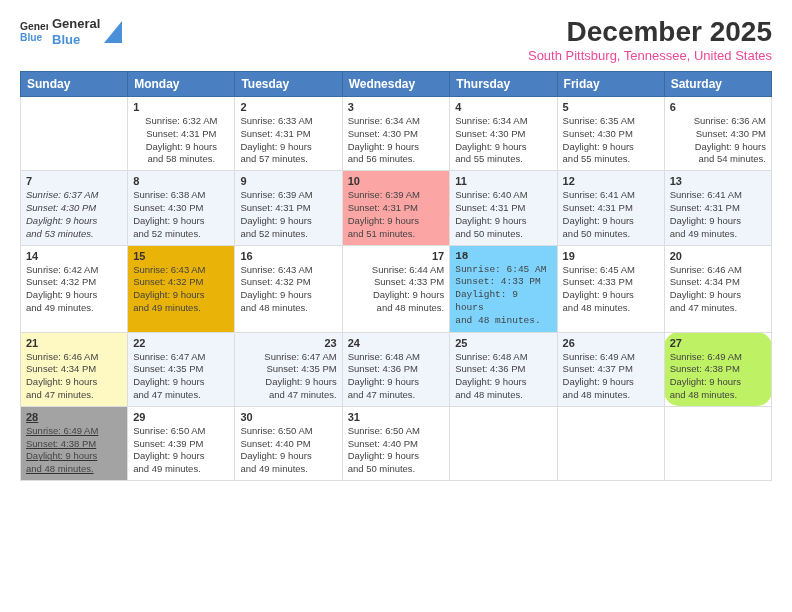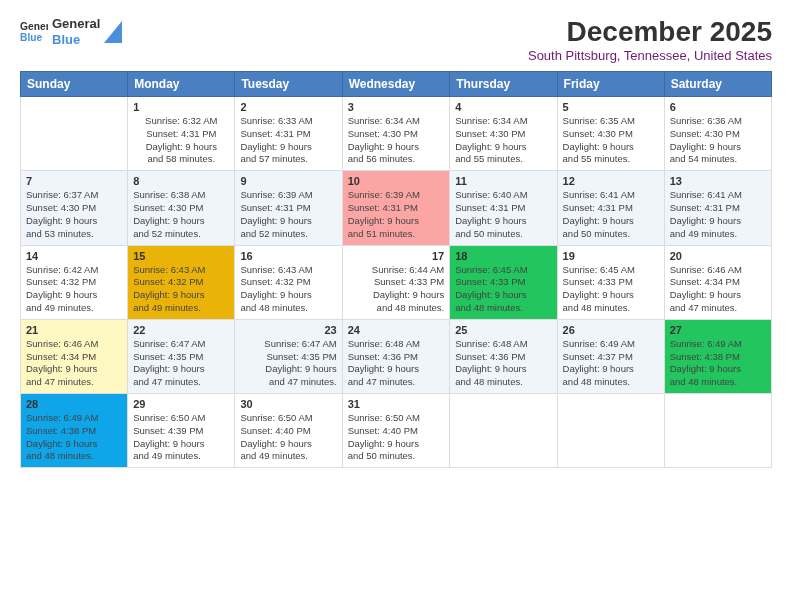--- a/index.html
+++ b/index.html
@@ -34,21 +34,21 @@
     .title-block {
       text-align: right;
     }
     .main-title {
       font-size: 28px;
       font-weight: bold;
       color: #333;
     }
     .subtitle {
       font-size: 13px;
-      color: #701a75;
+      color: #ec4899;
     }
     .calendar {
       width: 100%;
       border-collapse: collapse;
       border: 1px solid #ccc;
     }
     .calendar th {
       background: #4a7fc1;
       color: #fff;
       font-size: 12px;
@@ -152,30 +152,30 @@
           </td>
           <td style="background: rgb(255, 255, 255);">
             <div class="day-num">5</div>
             <div class="day-detail" style="white-space: pre-line;">Sunrise: 6:35 AM
 Sunset: 4:30 PM
 Daylight: 9 hours
 and 55 minutes.</div>
           </td>
           <td style="background: rgb(255, 255, 255);">
             <div class="day-num">6</div>
-            <div class="day-detail" style="white-space: pre-line;">Sunrise: 6:36 AM
+            <div class="day-detail" style="white-space: pre-line; text-align: right;">Sunrise: 6:36 AM
 Sunset: 4:30 PM
 Daylight: 9 hours
 and 54 minutes.</div>
           </td>
         </tr>
         <tr>
           <td style="background: rgb(240, 244, 251);">
             <div class="day-num">7</div>
-            <div class="day-detail" style="white-space: pre-line;">Sunrise: 6:37 AM
+            <div class="day-detail" style="white-space: pre-line; font-style: italic;">Sunrise: 6:37 AM
 Sunset: 4:30 PM
 Daylight: 9 hours
 and 53 minutes.</div>
           </td>
           <td style="background: rgb(240, 244, 251);">
             <div class="day-num">8</div>
             <div class="day-detail" style="white-space: pre-line;">Sunrise: 6:38 AM
 Sunset: 4:30 PM
 Daylight: 9 hours
 and 52 minutes.</div>
@@ -238,21 +238,21 @@
 Daylight: 9 hours
 and 48 minutes.</div>
           </td>
           <td style="background: rgb(255, 255, 255); text-align: right;">
             <div class="day-num">17</div>
             <div class="day-detail" style="white-space: pre-line;">Sunrise: 6:44 AM
 Sunset: 4:33 PM
 Daylight: 9 hours
 and 48 minutes.</div>
           </td>
-          <td style="background: #22c55e;">
+          <td style="background: #7dd3fc; font-family: Liberation Mono, monospace;">
             <div class="day-num">18</div>
             <div class="day-detail" style="white-space: pre-line;">Sunrise: 6:45 AM
 Sunset: 4:33 PM
 Daylight: 9 hours
 and 48 minutes.</div>
           </td>
           <td style="background: rgb(255, 255, 255);">
             <div class="day-num">19</div>
             <div class="day-detail" style="white-space: pre-line;">Sunrise: 6:45 AM
 Sunset: 4:33 PM
@@ -303,30 +303,30 @@
 Daylight: 9 hours
 and 48 minutes.</div>
           </td>
           <td style="background: rgb(240, 244, 251); margin-top: 8px;">
             <div class="day-num">26</div>
             <div class="day-detail" style="white-space: pre-line;">Sunrise: 6:49 AM
 Sunset: 4:37 PM
 Daylight: 9 hours
 and 48 minutes.</div>
           </td>
-          <td style="background: #22c55e;">
+          <td style="background: #bef264; border-radius: 15px;">
             <div class="day-num">27</div>
             <div class="day-detail" style="white-space: pre-line;">Sunrise: 6:49 AM
 Sunset: 4:38 PM
 Daylight: 9 hours
 and 48 minutes.</div>
           </td>
         </tr>
         <tr>
-          <td style="background: #0ea5e9;">
+          <td style="background: #a3a3a3; text-decoration: underline;">
             <div class="day-num">28</div>
             <div class="day-detail" style="white-space: pre-line;">Sunrise: 6:49 AM
 Sunset: 4:38 PM
 Daylight: 9 hours
 and 48 minutes.</div>
           </td>
           <td style="background: rgb(255, 255, 255);">
             <div class="day-num">29</div>
             <div class="day-detail" style="white-space: pre-line;">Sunrise: 6:50 AM
 Sunset: 4:39 PM

